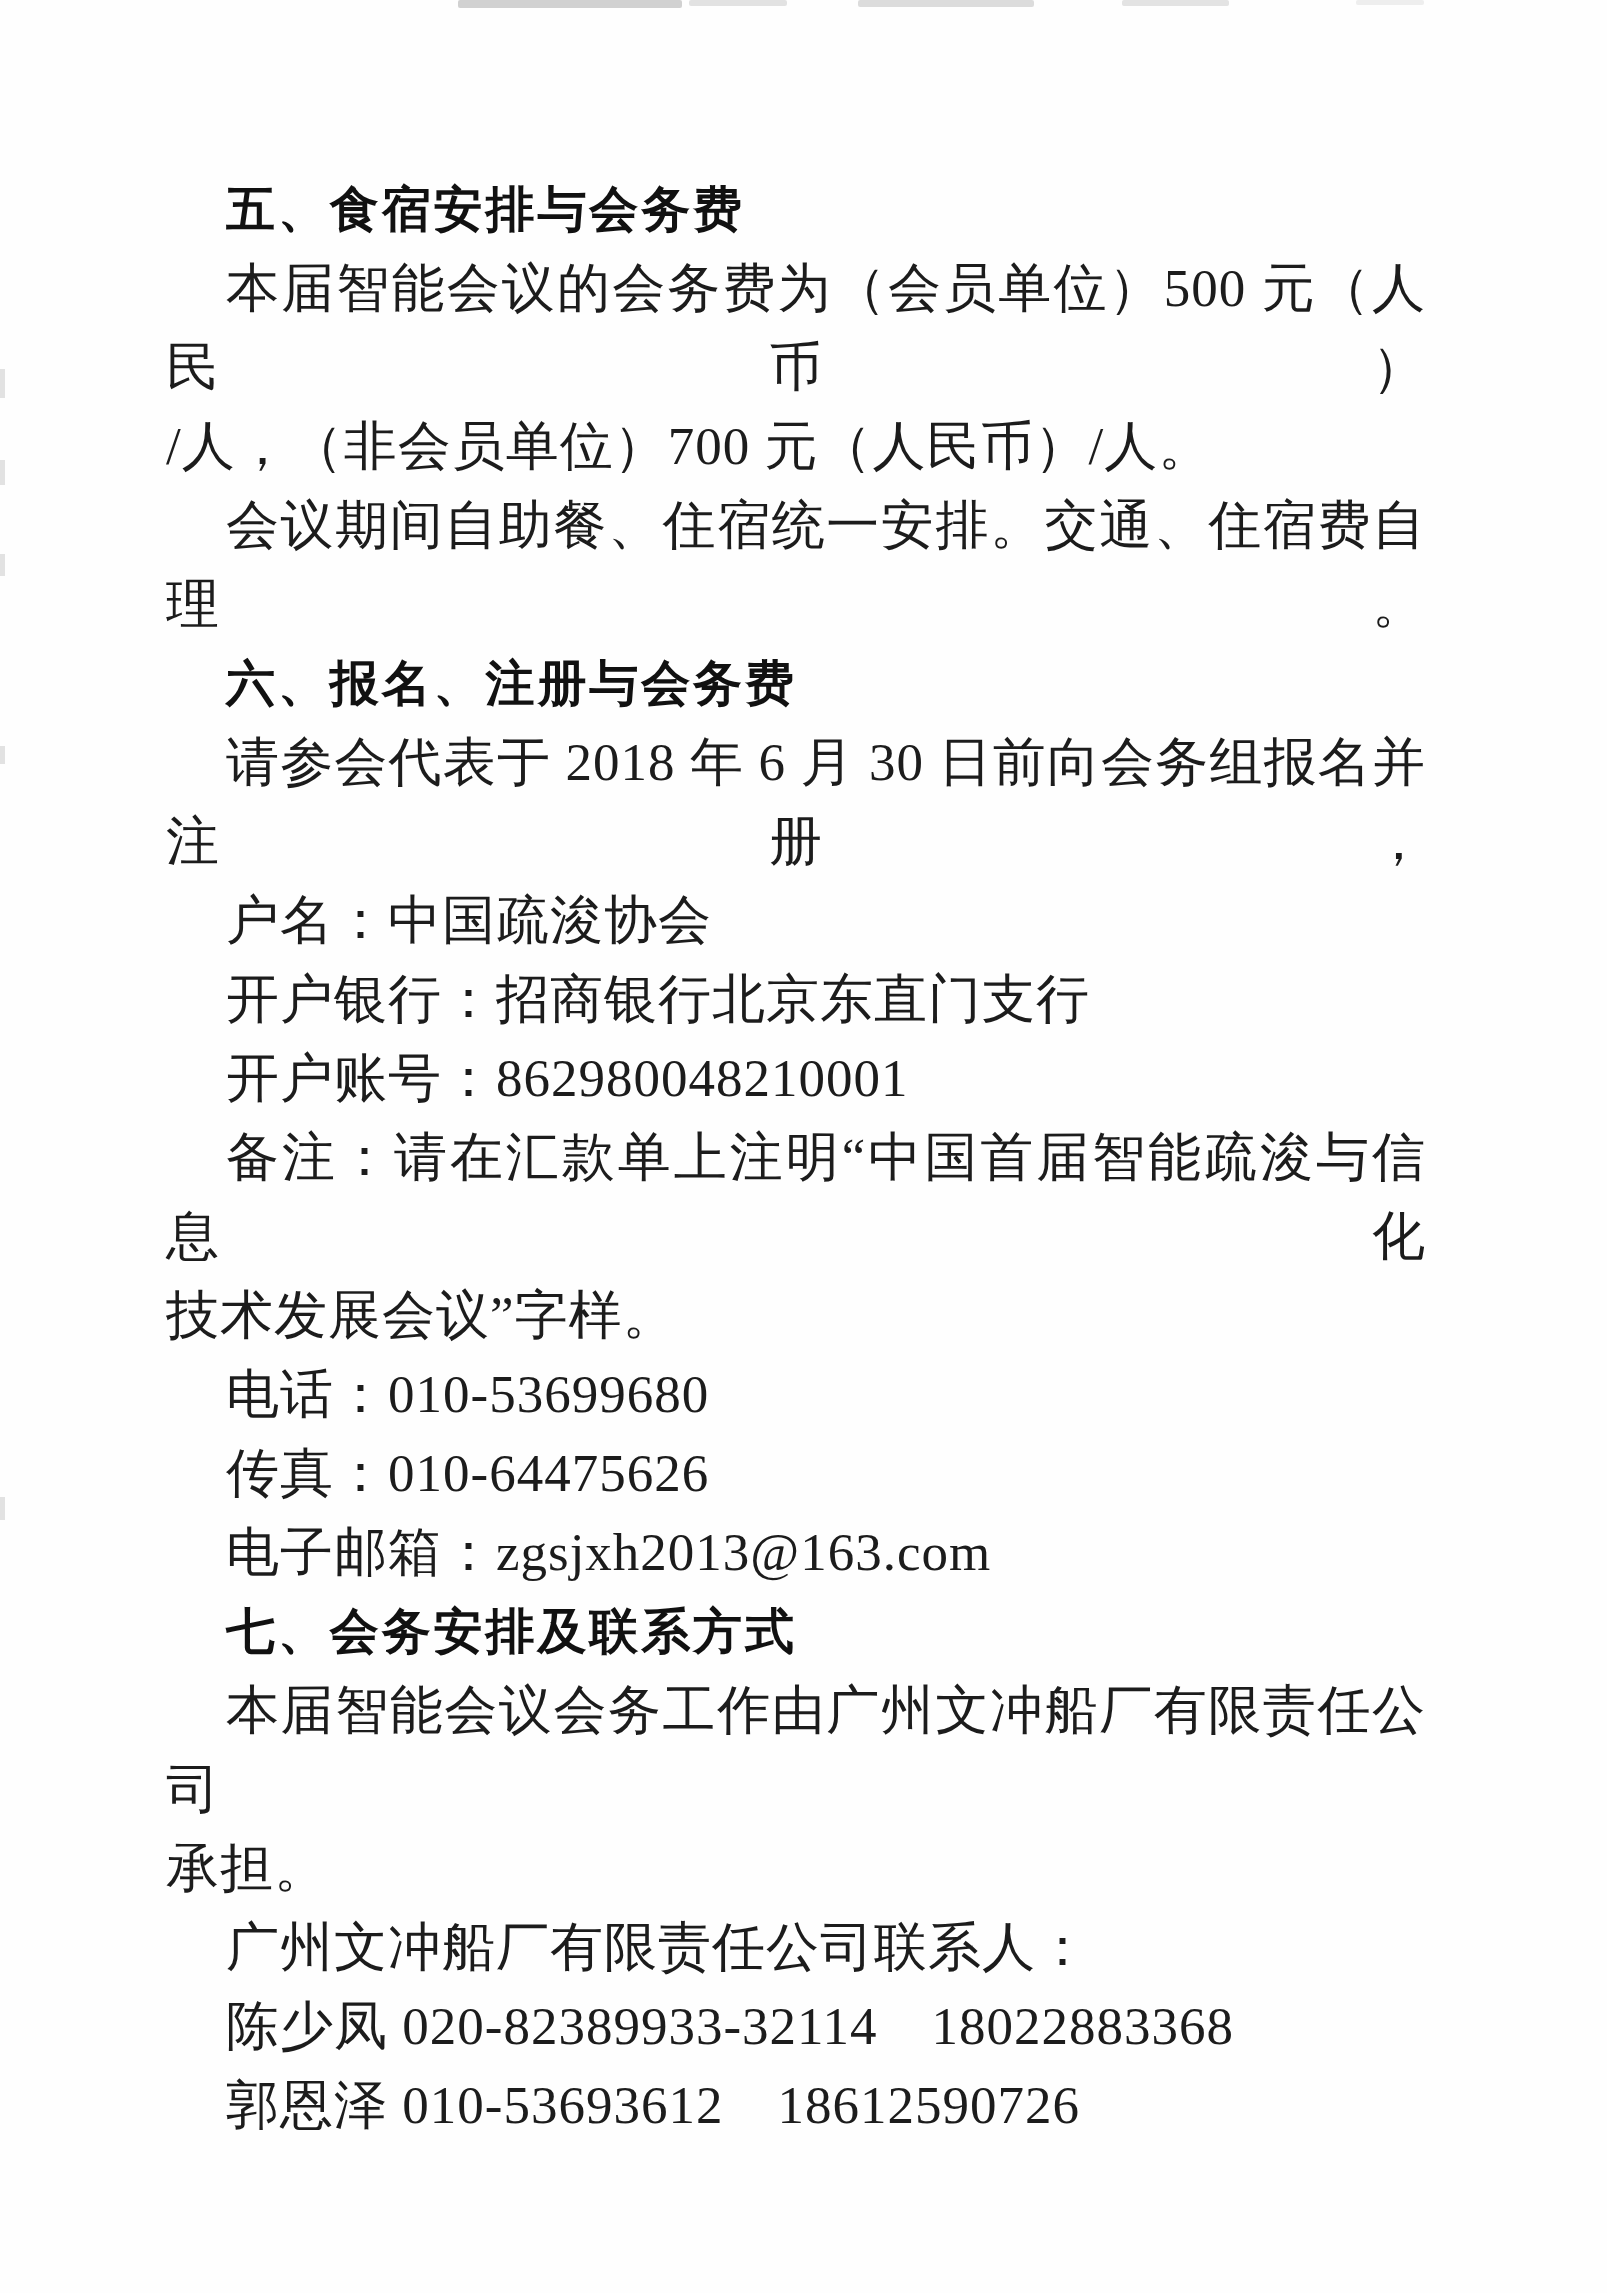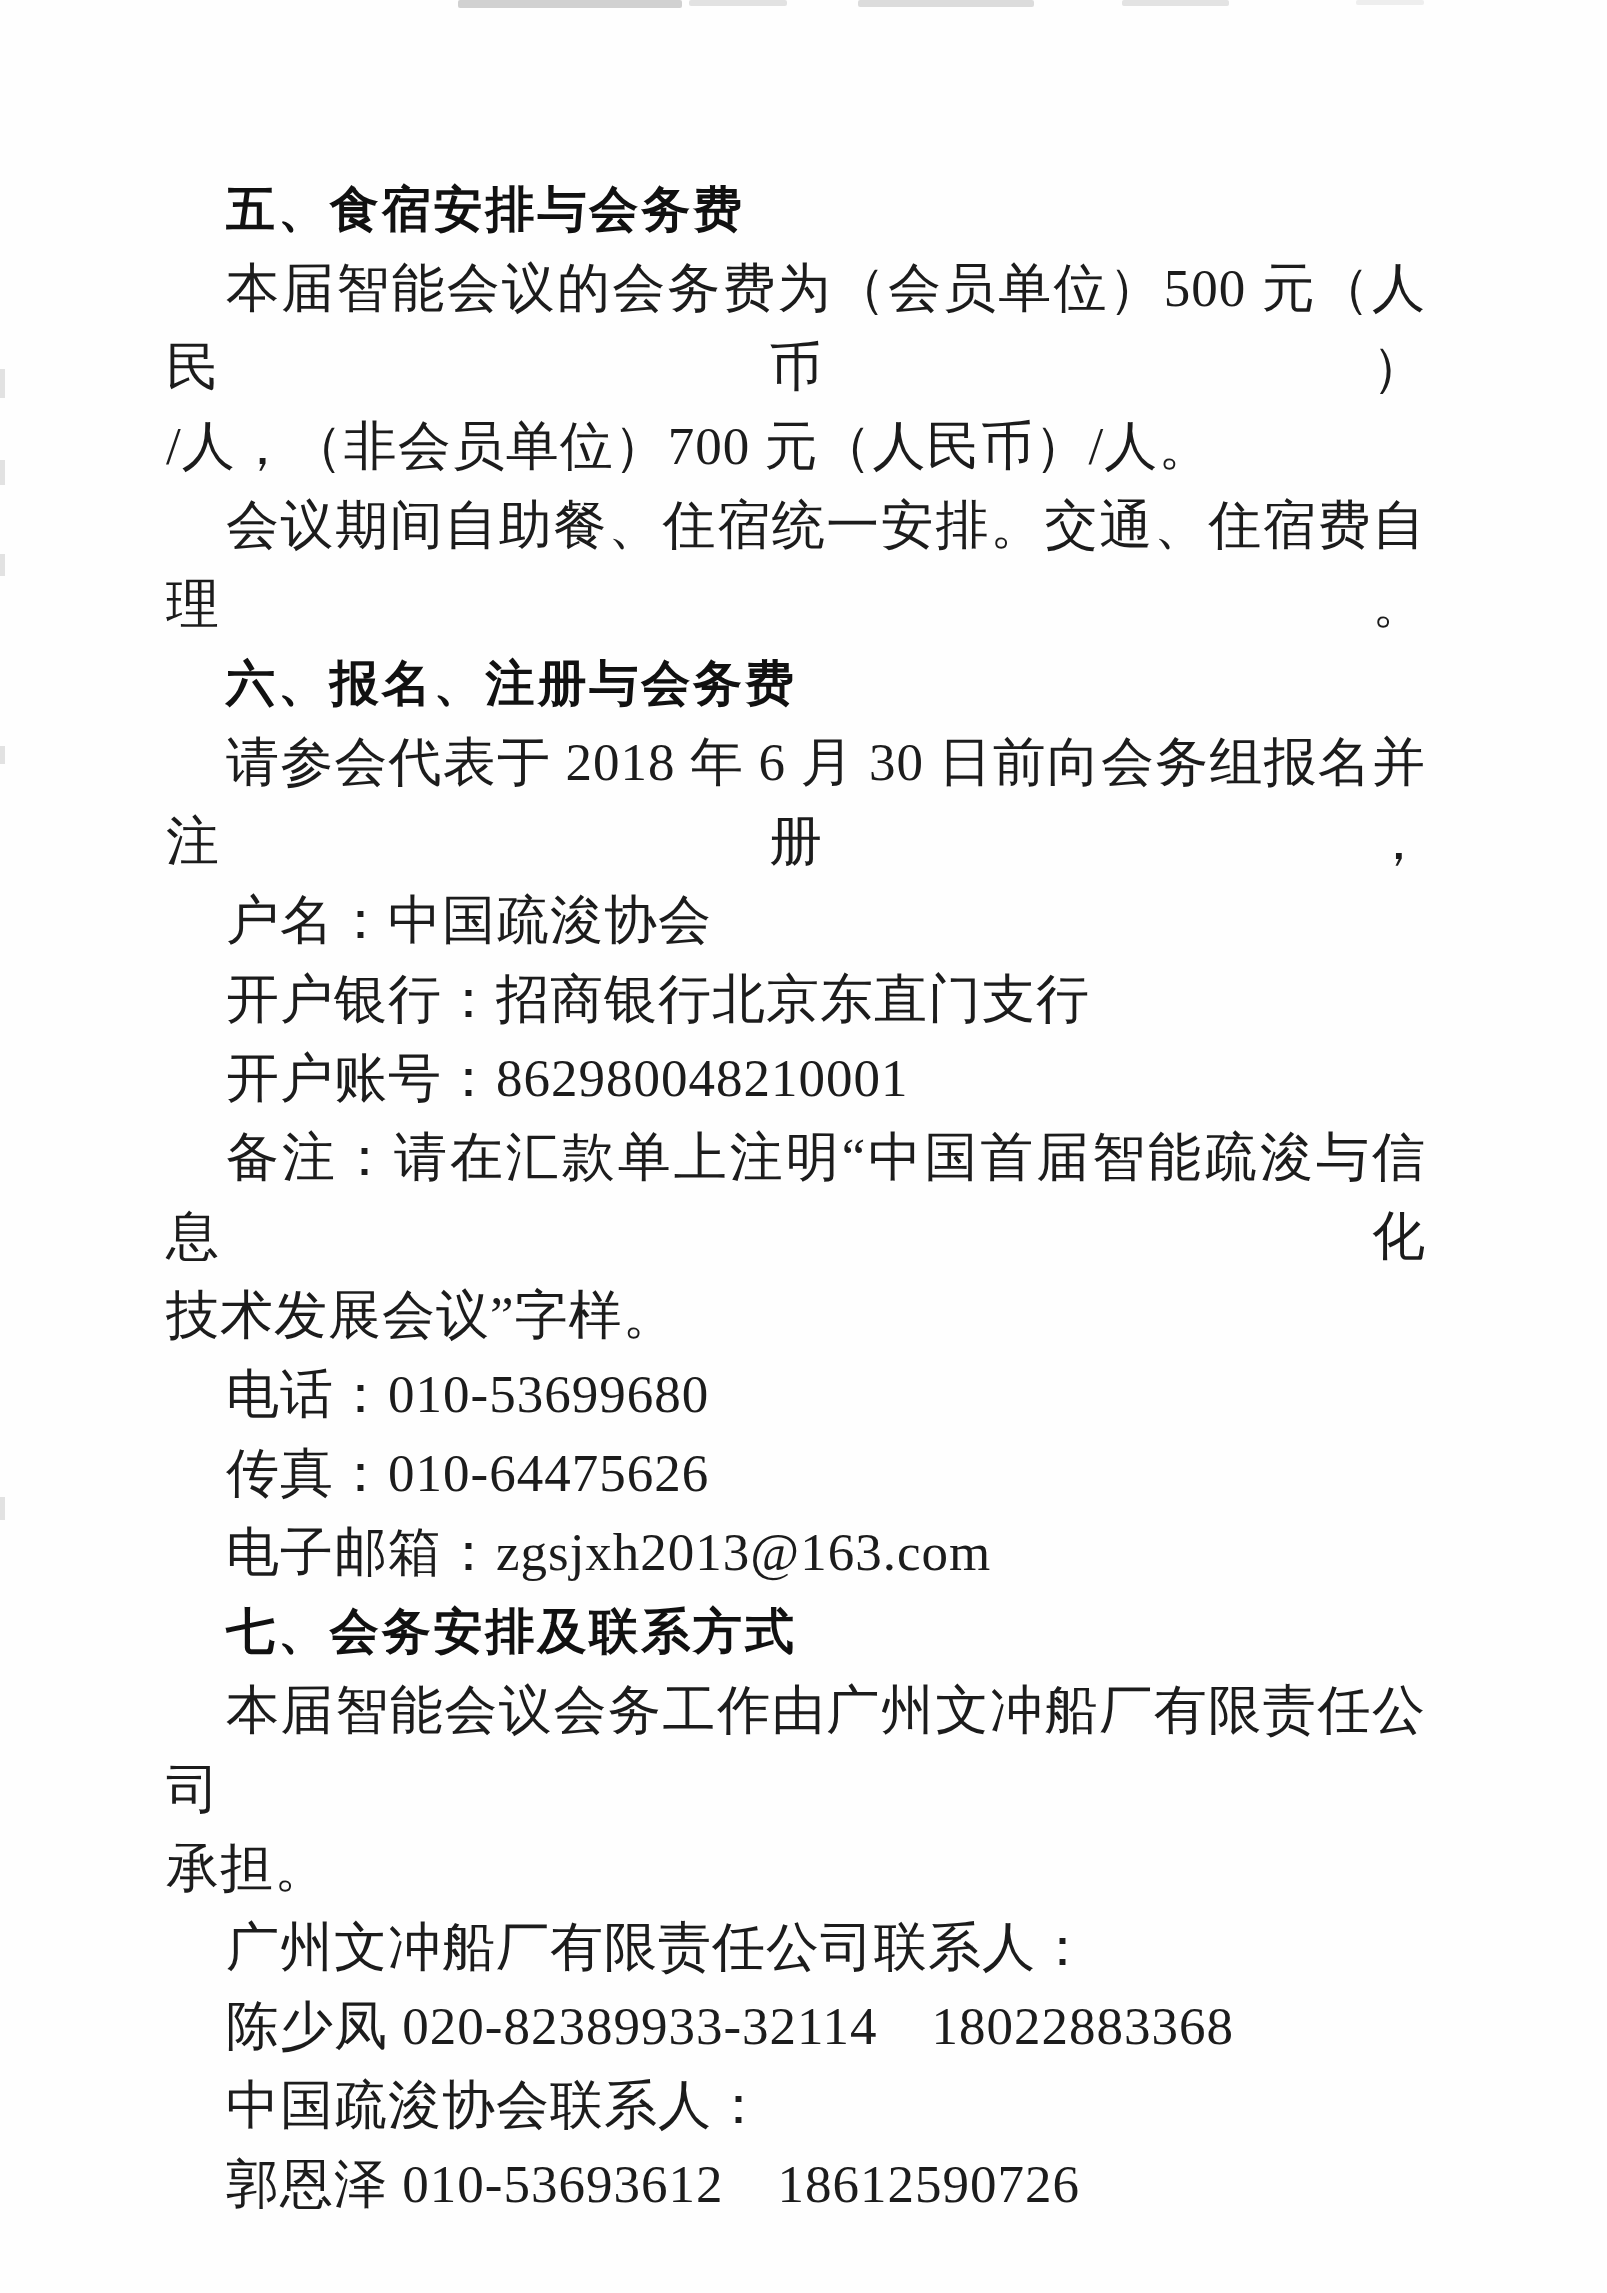--- a/index.html
+++ b/index.html
@@ -82,17 +82,16 @@
     <div class="line ind st">备注：请在汇款单上注明“中国首届智能疏浚与信息化</div>
     <div class="line">技术发展会议”字样。</div>
     <div class="line ind">电话：010-53699680</div>
     <div class="line ind">传真：010-64475626</div>
     <div class="line ind">电子邮箱：zgsjxh2013@163.com</div>
     <div class="line h ind">七、会务安排及联系方式</div>
     <div class="line ind st">本届智能会议会务工作由广州文冲船厂有限责任公司</div>
     <div class="line">承担。</div>
     <div class="line ind">广州文冲船厂有限责任公司联系人：</div>
     <div class="line ind">陈少凤 020-82389933-32114　18022883368</div>
-    <div class="line ind">中国疏浚协会联系人：</div>
     <div class="line ind">郭恩泽 010-53693612　18612590726</div>
   </div>
 </div>
 
 
 </body></html>

